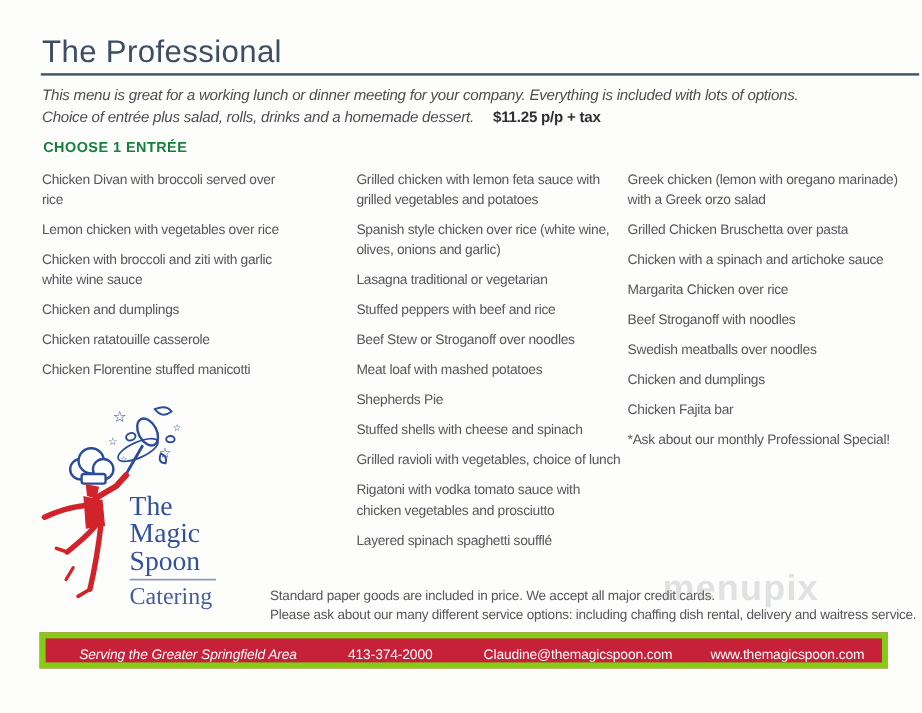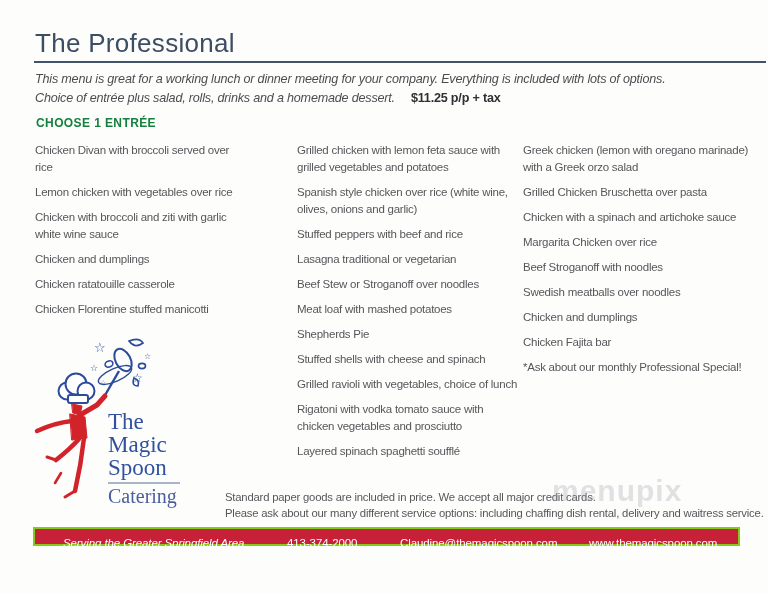--- a/index.html
+++ b/index.html
@@ -29,22 +29,22 @@
   
   .logo{position:absolute;left:34px;top:333px;width:192px;height:185px;}
   
   .notes{position:absolute;left:225px;top:489px;margin:0;
     font-size:11.3px;line-height:16px;color:#56575b;letter-spacing:-0.2px;}
   .notes p{margin:0;}
   
   .watermark{position:absolute;left:552px;top:474px;
     font-size:30px;font-weight:bold;color:rgba(150,155,160,0.28);letter-spacing:1px;}
   
-  .contact-bar{position:absolute;left:33px;top:527px;width:707px;height:19px;
-    background:#c62139;border:2px solid #84cc16;box-sizing:border-box;}
+  .contact-bar{position:absolute;left:33px;top:527px;width:707px;height:30px;
+    background:#c62139;border:5px solid #84cc16;box-sizing:border-box;}
   .contact-bar span{position:absolute;top:8px;color:#ffffff;font-size:11.5px;letter-spacing:-0.1px;white-space:nowrap;}
   .contact-area{left:28px;font-style:italic;}
   .contact-phone{left:252px;}
   .contact-email{left:365px;}
   .contact-web{left:554px;}
 </style>
 </head>
 <body>
 
 <div class="page">
@@ -63,22 +63,22 @@
     <p>Lemon chicken with vegetables over rice</p>
     <p>Chicken with broccoli and ziti with garlic white wine sauce</p>
     <p>Chicken and dumplings</p>
     <p>Chicken ratatouille casserole</p>
     <p>Chicken Florentine stuffed manicotti</p>
   </div>
 
   <div class="col col2">
     <p>Grilled chicken with lemon feta sauce with grilled vegetables and potatoes</p>
     <p>Spanish style chicken over rice (white wine, olives, onions and garlic)</p>
+    <p>Lasagna traditional or vegetarian</p>
     <p>Stuffed peppers with beef and rice</p>
-    <p>Lasagna traditional or vegetarian</p>
     <p>Beef Stew or Stroganoff over noodles</p>
     <p>Meat loaf with mashed potatoes</p>
     <p>Shepherds Pie</p>
     <p>Stuffed shells with cheese and spinach</p>
     <p>Grilled ravioli with vegetables, choice of lunch</p>
     <p>Rigatoni with vodka tomato sauce with chicken vegetables and prosciutto</p>
     <p>Layered spinach spaghetti soufflé</p>
   </div>
 
   <div class="col col3">

